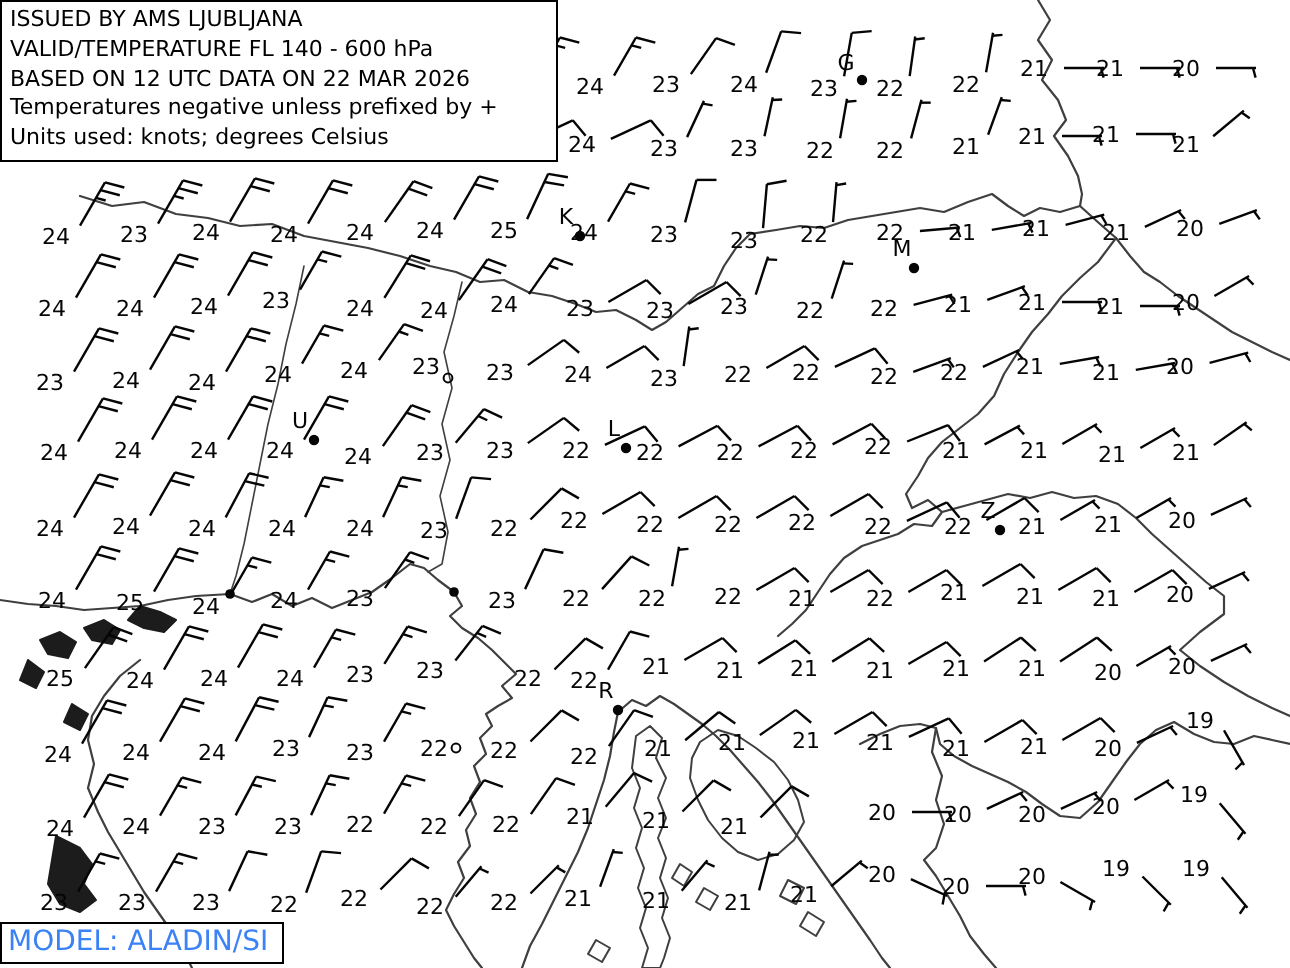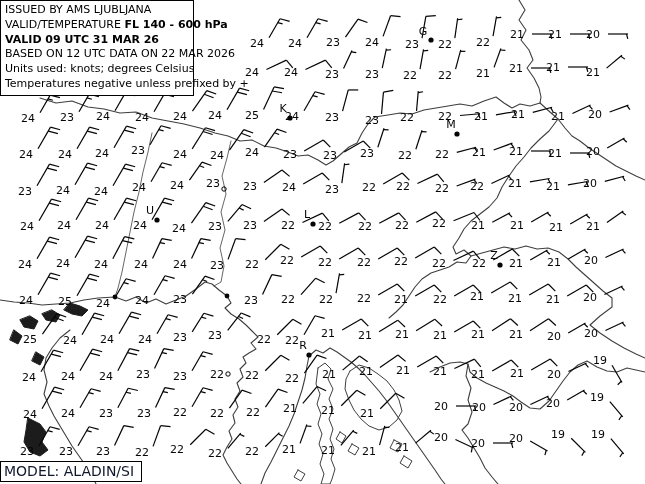--- a/index.html
+++ b/index.html
@@ -1,25 +1,25 @@
 <!DOCTYPE html>
 <html><head>
 <meta charset="utf-8">
 <style>
   html,body{margin:0;padding:0;background:#fff;}
   #page{position:relative;width:645px;height:484px;background:#ffffff;overflow:hidden;
         font-family:"DejaVu Sans","Liberation Sans",sans-serif;}
   #map-svg{position:absolute;left:0;top:0;}
-  #header-box{position:absolute;left:0;top:0;width:194px;box-sizing:border-box;
+  #header-box{position:absolute;left:0;top:0;width:279px;box-sizing:border-box;
         background:#ffffff;border:1px solid #000;padding:2px 20px 3px 4px;z-index:5;}
   #header-box .hline{font-size:11px;line-height:14.8px;color:#000;white-space:nowrap;}
-  #header-box .b{font-weight:bold;}
+  #header-box .b{font-weight:normal;}
   #footer-box{position:absolute;left:0;top:461px;box-sizing:border-box;background:#ffffff;
         border:1px solid #000;padding:1px 7px 2px 3px;z-index:5;}
-  #footer-box .fline{font-size:14px;color:#0f172a;white-space:nowrap;}
+  #footer-box .fline{font-size:14px;color:#3b82f6;white-space:nowrap;}
 </style>
 </head>
 <body>
 
 <div id="page">
 
   <svg id="map-svg" width="645" height="484" viewBox="0 0 645 484">
       <path d="M40 98 L56 103 L72 101 L88 107 L104 109 L120 113 L136 112 L152 118 L168 121 L184 124 L200 128 L215 133 L228 136 L240 141 L252 140 L264 146 L276 148 L288 152 L298 156 L308 155 L318 160 L326 165 L333 161 L341 154 L349 147 L357 143 L362 133 L368 124 L375 117 L388 115 L400 113 L412 114 L424 110 L436 108 L448 106 L460 104 L472 106 L484 101 L496 97 L504 103 L512 108 L520 104 L530 106 L540 103" fill="none" stroke="#3f3f3f" stroke-width="1.1" stroke-linejoin="round" stroke-linecap="round"></path>
       <path d="M519 0 L525 10 L519 20 L526 30 L521 40 L529 50 L533 60 L527 68 L534 78 L539 88 L541 97 L540 103" fill="none" stroke="#3f3f3f" stroke-width="1.1" stroke-linejoin="round" stroke-linecap="round"></path>
       <path d="M540 103 L550 112 L558 119 L565 128 L572 136 L580 141 L589 148 L598 154 L607 160 L616 166 L626 171 L636 176 L645 180" fill="none" stroke="#3f3f3f" stroke-width="1.1" stroke-linejoin="round" stroke-linecap="round"></path>
@@ -649,23 +649,22 @@
       <circle cx="309" cy="355" r="2.6" fill="#050505"></circle>
       <circle cx="227" cy="296" r="2.4" fill="#050505"></circle>
       <circle cx="115" cy="297" r="2.4" fill="#050505"></circle>
       <circle cx="224" cy="189" r="2.2" fill="none" stroke="#050505" stroke-width="1"></circle>
       <circle cx="228" cy="374" r="2.2" fill="none" stroke="#050505" stroke-width="1"></circle>
     </svg>
 
   <div id="header-box">
     <div class="hline">ISSUED BY AMS LJUBLJANA</div>
     <div class="hline"><span>VALID/TEMPERATURE </span><span class="b">FL 140 - 600 hPa</span></div>
-    <div class="hline b">VALID 09 UTC 31 MAR 26</div>
     <div class="hline">BASED ON 12 UTC DATA ON 22 MAR 2026</div>
+    <div class="hline">Temperatures negative unless prefixed by +</div>
     <div class="hline">Units used: knots; degrees Celsius</div>
-    <div class="hline">Temperatures negative unless prefixed by +</div>
   </div>
 
   <div id="footer-box">
     <div class="fline">MODEL: ALADIN/SI</div>
   </div>
 
 </div>
 
 </body></html>

